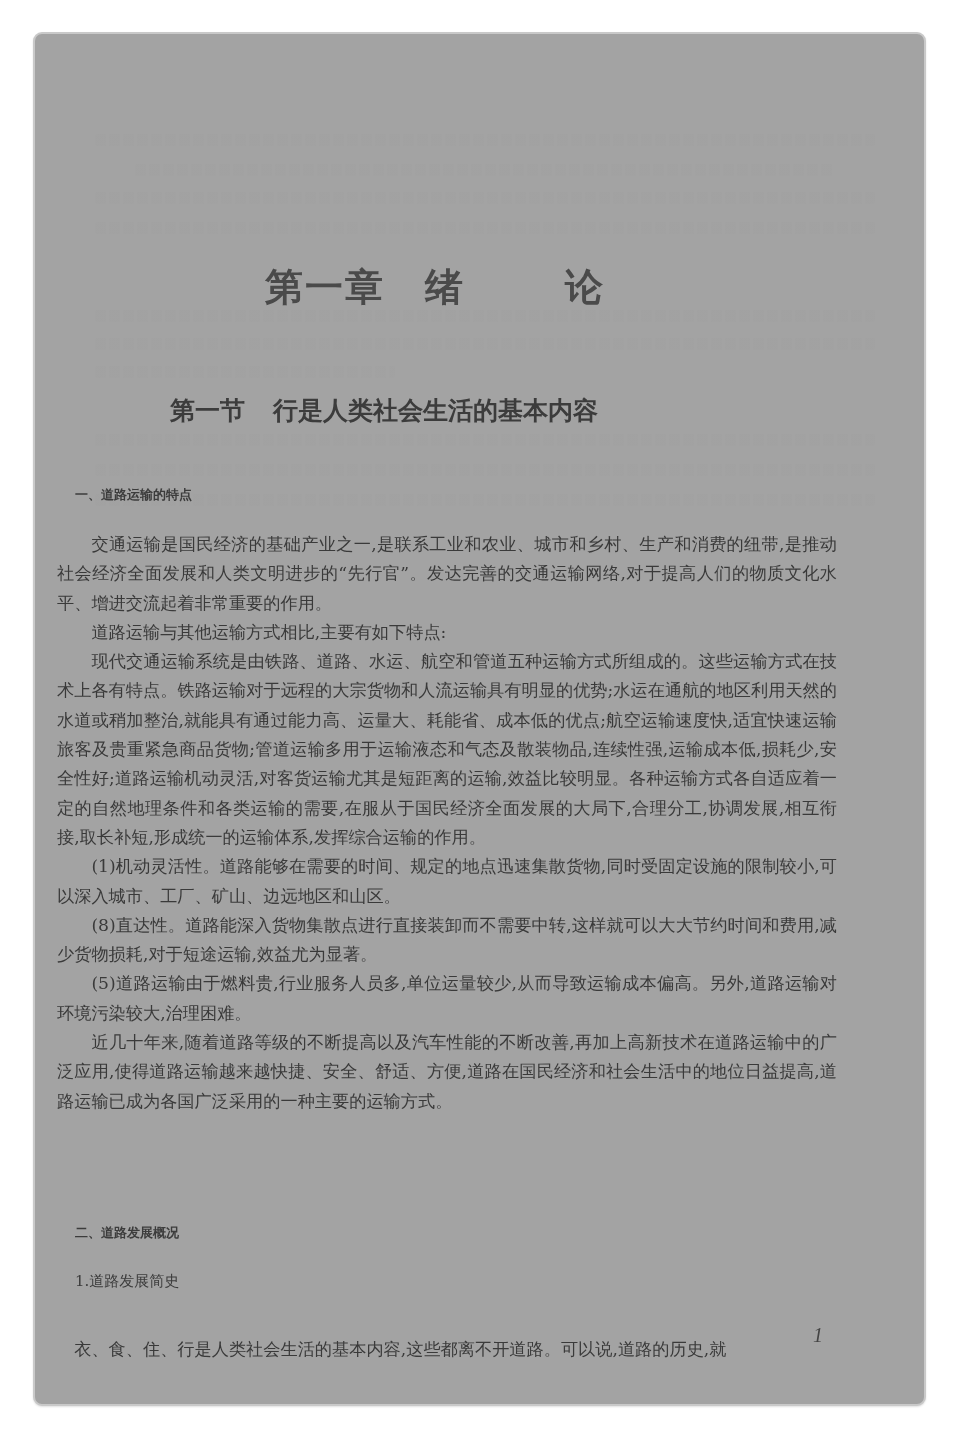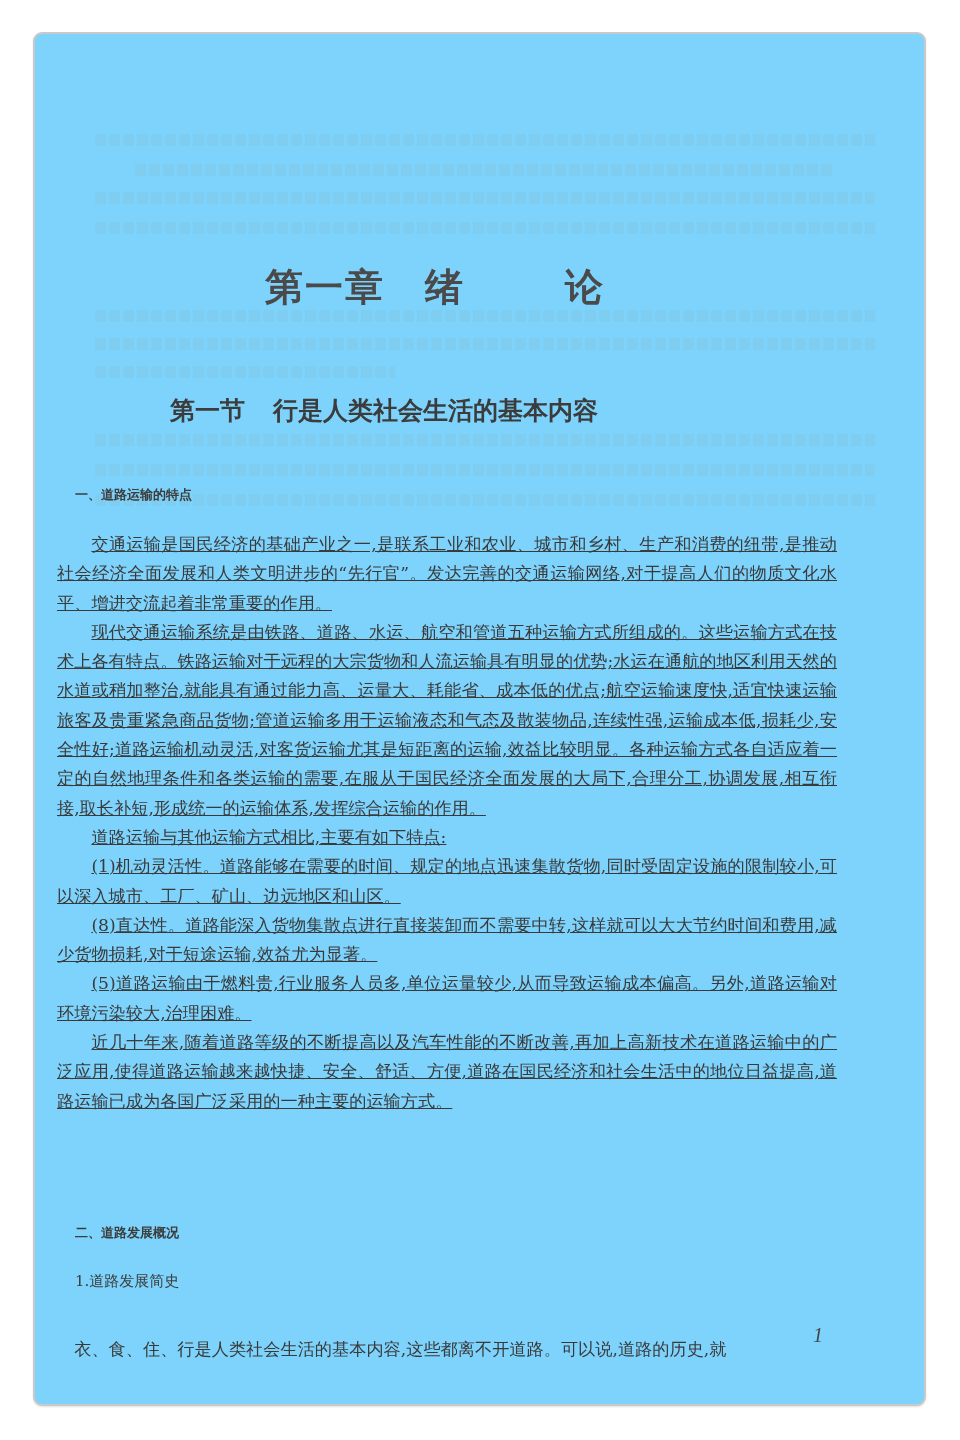--- a/index.html
+++ b/index.html
@@ -14,21 +14,21 @@
     overflow: hidden;
     font-family: "DejaVu Serif", "Liberation Serif", serif;
     color: #3a3a3a;
   }
   .page-card {
     position: absolute;
     left: 33px;
     top: 32px;
     width: 893px;
     height: 1374px;
-    background: #7dd3fc;
+    background: #a3a3a3;
     border: 2px solid #c9c9c9;
     border-radius: 9px;
     box-shadow: 0 1px 2px rgba(0,0,0,0.12);
     box-sizing: border-box;
     overflow: hidden;
   }
   
   .bleed {
     position: absolute;
     left: 80px;
@@ -128,24 +128,24 @@
   <div class="chapter-title">
     <span class="c1">第一章</span><span class="c2">绪</span><span>论</span>
   </div>
 
   <div class="section-title">
     <span class="num">第一节</span><span>行是人类社会生活的基本内容</span>
   </div>
 
   <div class="h2" style="top:452px;">一、道路运输的特点</div>
 
-  <div class="body-text" style="top:496px;text-decoration:underline;">
+  <div class="body-text" style="top:496px;">
     <p>交通运输是国民经济的基础产业之一,是联系工业和农业、城市和乡村、生产和消费的纽带,是推动社会经济全面发展和人类文明进步的“先行官”。发达完善的交通运输网络,对于提高人们的物质文化水平、增进交流起着非常重要的作用。</p>
+    <p>道路运输与其他运输方式相比,主要有如下特点:</p>
     <p>现代交通运输系统是由铁路、道路、水运、航空和管道五种运输方式所组成的。这些运输方式在技术上各有特点。铁路运输对于远程的大宗货物和人流运输具有明显的优势;水运在通航的地区利用天然的水道或稍加整治,就能具有通过能力高、运量大、耗能省、成本低的优点;航空运输速度快,适宜快速运输旅客及贵重紧急商品货物;管道运输多用于运输液态和气态及散装物品,连续性强,运输成本低,损耗少,安全性好;道路运输机动灵活,对客货运输尤其是短距离的运输,效益比较明显。各种运输方式各自适应着一定的自然地理条件和各类运输的需要,在服从于国民经济全面发展的大局下,合理分工,协调发展,相互衔接,取长补短,形成统一的运输体系,发挥综合运输的作用。</p>
-    <p>道路运输与其他运输方式相比,主要有如下特点:</p>
     <p>(1)机动灵活性。道路能够在需要的时间、规定的地点迅速集散货物,同时受固定设施的限制较小,可以深入城市、工厂、矿山、边远地区和山区。</p>
     <p>(8)直达性。道路能深入货物集散点进行直接装卸而不需要中转,这样就可以大大节约时间和费用,减少货物损耗,对于短途运输,效益尤为显著。</p>
     <p>(5)道路运输由于燃料贵,行业服务人员多,单位运量较少,从而导致运输成本偏高。另外,道路运输对环境污染较大,治理困难。</p>
     <p>近几十年来,随着道路等级的不断提高以及汽车性能的不断改善,再加上高新技术在道路运输中的广泛应用,使得道路运输越来越快捷、安全、舒适、方便,道路在国民经济和社会生活中的地位日益提高,道路运输已成为各国广泛采用的一种主要的运输方式。</p>
   </div>
 
   <div class="h2" style="top:1190px;">二、道路发展概况</div>
 
   <div class="h3" style="top:1238px;">1.道路发展简史</div>
 

